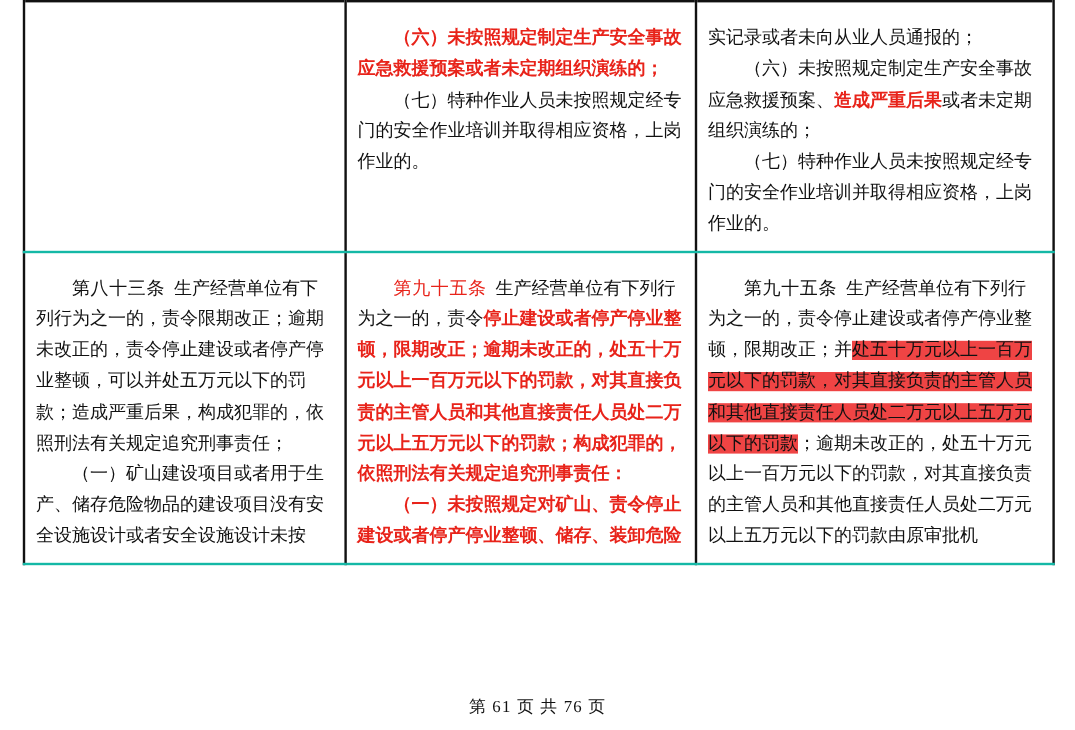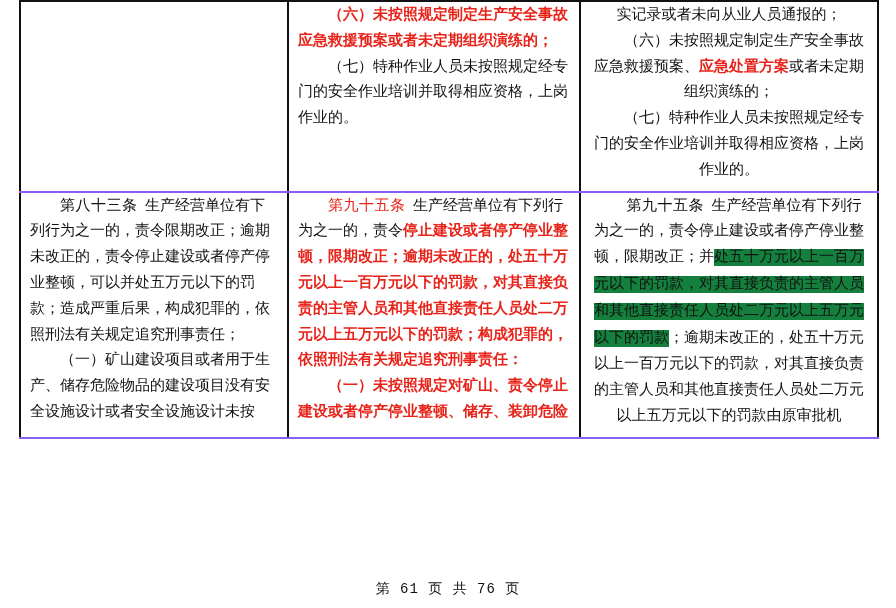--- a/index.html
+++ b/index.html
@@ -23,58 +23,58 @@
   table.doc-table {
     border-collapse: collapse;
     table-layout: fixed;
     width: 858px;
     margin: 0 19px;
     border-top: 2px solid #111;
   }
   table.doc-table td {
     border-left: 2px solid #111;
     border-right: 2px solid #111;
-    border-bottom: 2px solid #8b5cf6;
+    border-bottom: 2px solid #14b8a6;
     vertical-align: top;
-    padding: 0 9px 8px 9px;
+    padding: 18px 9px 8px 9px;
     line-height: 1.72;
     font-size: 15px;
     word-break: break-all;
   }
   td.col-a { width: 268px; }
   td.col-b { width: 292px; }
-  td.col-c { width: 298px; text-align: center; }
+  td.col-c { width: 298px; }
 
   
   tr.row-top td { border-top: none; }
 
   p.para {
     margin: 0 0 0 0;
     text-indent: 0;
   }
   p.para + p.para {
     margin-top: 0;
   }
   p.indent2 { text-indent: 2em; }
   .red { color: #e8231a; font-weight: bold; }
-  .hl { background: #15803d; font-family: Liberation Mono, monospace; }
+  .hl { background: #ef4444; }
   .lead {
     font-weight: normal;
     letter-spacing: 0.5px;
   }
   .lead-space { display: inline-block; width: 0.5em; }
 
   .footer {
     position: absolute;
     left: 0;
     right: 0;
     bottom: 10px;
     text-align: center;
     font-size: 14px;
-    font-family: Liberation Mono, monospace;
+    font-family: Liberation Serif, serif;
     color: #111;
     letter-spacing: 1px;
   }
 </style>
 </head>
 <body>
 
 <div class="page">
 
   <table class="doc-table">
@@ -88,21 +88,21 @@
         <tr class="row-top">
       <td class="col-a"></td>
 
       <td class="col-b">
         <p class="para indent2 red">（六）未按照规定制定生产安全事故应急救援预案或者未定期组织演练的；</p>
         <p class="para indent2">（七）特种作业人员未按照规定经专门的安全作业培训并取得相应资格，上岗作业的。</p>
       </td>
 
       <td class="col-c">
         <p class="para">实记录或者未向从业人员通报的；</p>
-        <p class="para indent2"><span>（六）未按照规定制定生产安全事故应急救援预案、</span><span class="red">应急处置方案</span><span>或者未定期组织演练的；</span></p>
+        <p class="para indent2"><span>（六）未按照规定制定生产安全事故应急救援预案、</span><span class="red">造成严重后果</span><span>或者未定期组织演练的；</span></p>
         <p class="para indent2">（七）特种作业人员未按照规定经专门的安全作业培训并取得相应资格，上岗作业的。</p>
       </td>
     </tr>
 
     <tr>
       <td class="col-a">
         <p class="para indent2"><span class="lead">第八十三条</span><span class="lead-space"></span><span>生产经营单位有下列行为之一的，责令限期改正；逾期未改正的，责令停止建设或者停产停业整顿，可以并处五万元以下的罚款；造成严重后果，构成犯罪的，依照刑法有关规定追究刑事责任；</span></p>
         <p class="para indent2">（一）矿山建设项目或者用于生产、储存危险物品的建设项目没有安全设施设计或者安全设施设计未按</p>
       </td>
 

